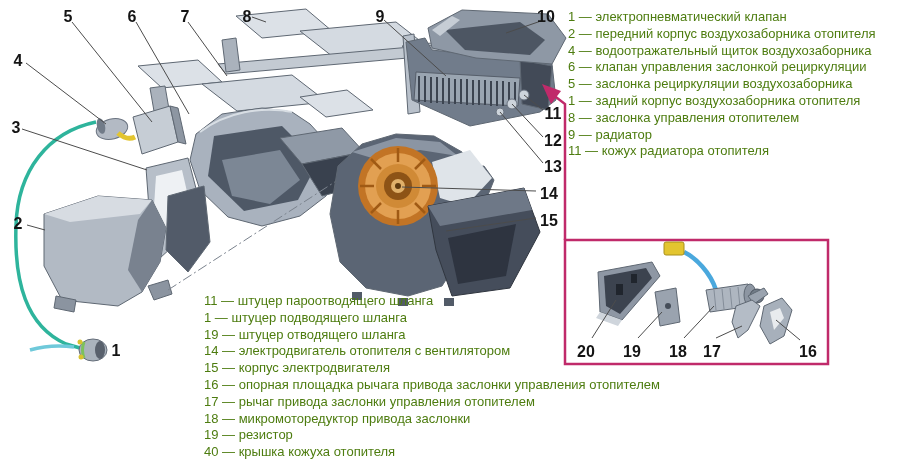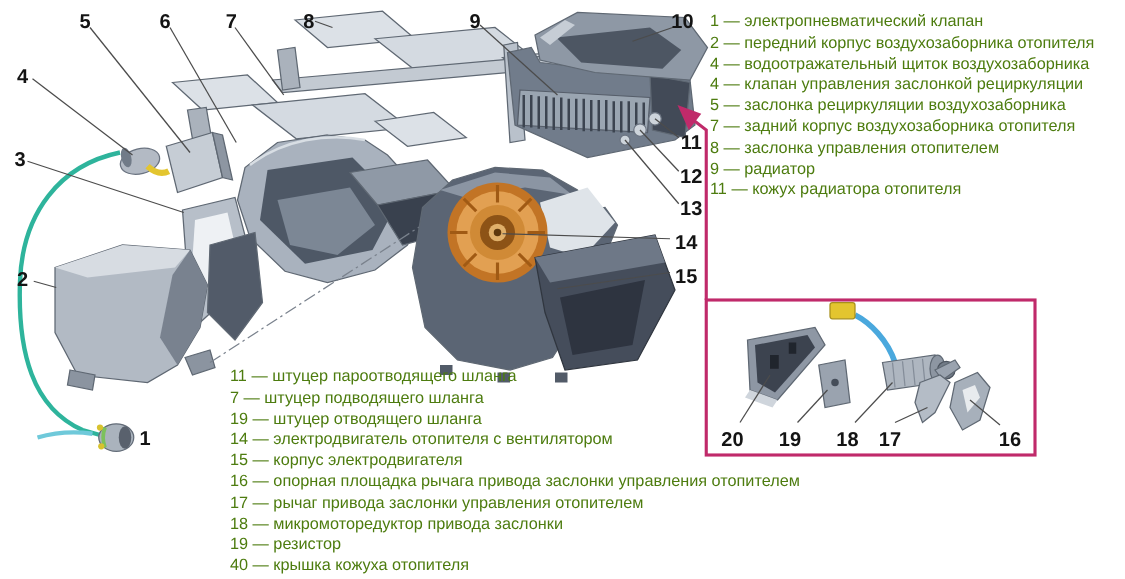--- a/index.html
+++ b/index.html
@@ -3,21 +3,21 @@
 <meta charset="utf-8">
 <style>
   html,body{margin:0;padding:0;background:#ffffff;}
   .stage{
     position:relative;width:900px;height:463px;background:#ffffff;overflow:hidden;
     font-family:"Liberation Sans", sans-serif;
   }
   .stage svg{position:absolute;left:0;top:0;}
   .legend{position:absolute;font-size:13px;line-height:16.8px;color:#4d7c0f;white-space:nowrap;}
   .legend-right{left:568px;top:9px;}
-  .legend-bottom{left:184px;top:293px;}
+  .legend-bottom{left:204px;top:293px;}
   .callout{font-family:"Liberation Sans",sans-serif;font-weight:bold;font-size:16px;fill:#141414;}
   .callout-mid{text-anchor:middle;}
   .leader{stroke:#4c4c4c;stroke-width:1;fill:none;}
   .edge{stroke:#5f6873;stroke-width:1;}
 </style>
 </head>
 <body>
 
 <div class="stage">
 
@@ -213,31 +213,31 @@
         <text class="callout callout-mid" x="712" y="357">17</text>
         <text class="callout callout-mid" x="808" y="357">16</text>
       </g>
     </g>
   </svg>
 
   <div class="legend legend-right">
     <div>1 — электропневматический клапан</div>
     <div>2 — передний корпус воздухозаборника отопителя</div>
     <div>4 — водоотражательный щиток воздухозаборника</div>
-    <div>4 — клапан управления заслонкой рециркуляции</div>
+    <div>6 — клапан управления заслонкой рециркуляции</div>
     <div>5 — заслонка рециркуляции воздухозаборника</div>
-    <div>7 — задний корпус воздухозаборника отопителя</div>
+    <div>1 — задний корпус воздухозаборника отопителя</div>
     <div>8 — заслонка управления отопителем</div>
     <div>9 — радиатор</div>
     <div>11 — кожух радиатора отопителя</div>
   </div>
 
   <div class="legend legend-bottom">
     <div>11 — штуцер пароотводящего шланга</div>
-    <div>7 — штуцер подводящего шланга</div>
+    <div>1 — штуцер подводящего шланга</div>
     <div>19 — штуцер отводящего шланга</div>
     <div>14 — электродвигатель отопителя с вентилятором</div>
     <div>15 — корпус электродвигателя</div>
     <div>16 — опорная площадка рычага привода заслонки управления отопителем</div>
     <div>17 — рычаг привода заслонки управления отопителем</div>
     <div>18 — микромоторедуктор привода заслонки</div>
     <div>19 — резистор</div>
     <div>40 — крышка кожуха отопителя</div>
   </div>
 

